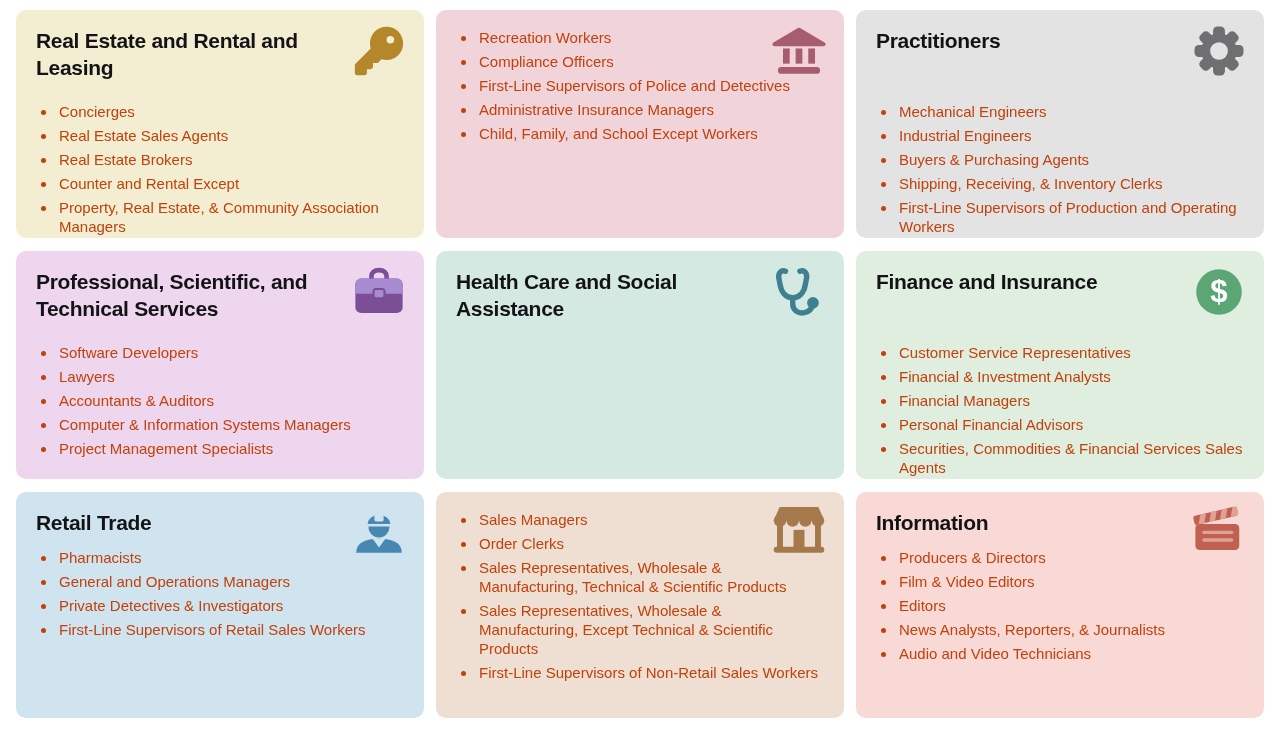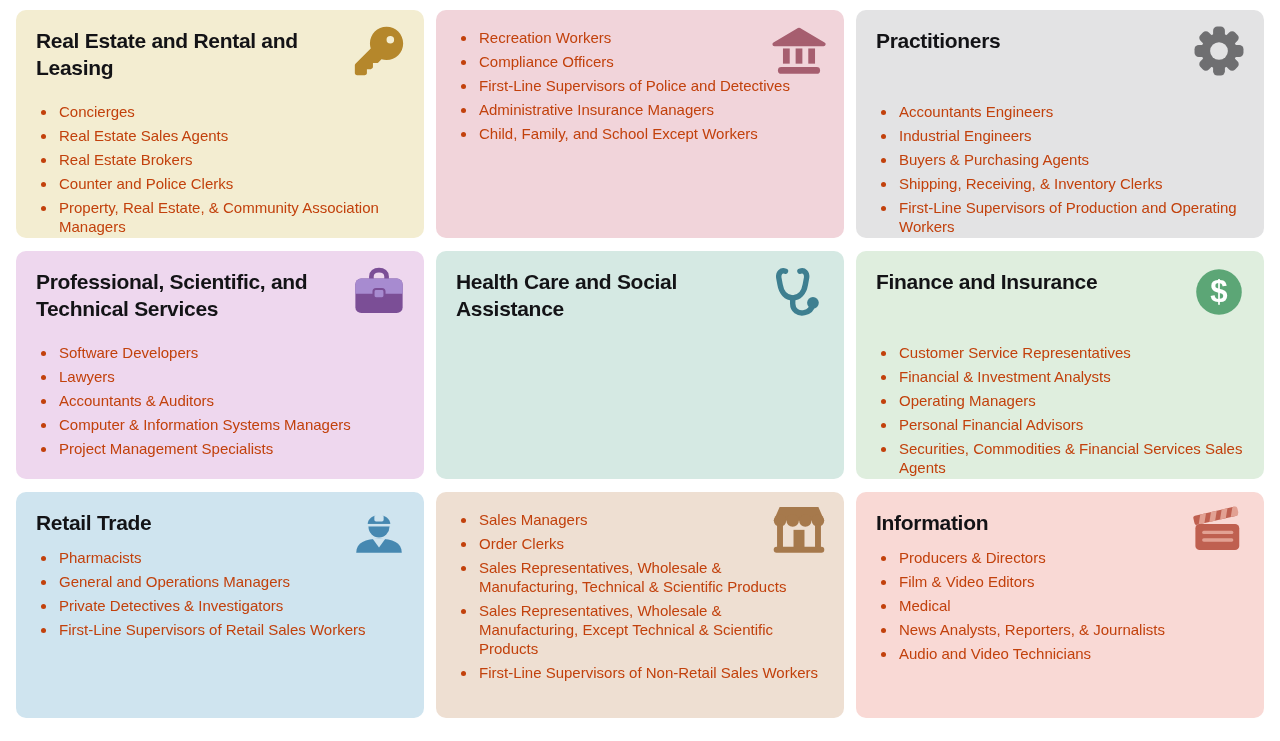--- a/index.html
+++ b/index.html
@@ -65,21 +65,21 @@
     </div>
     <span class="icon">
       <svg viewBox="-30 -30 572 572" aria-hidden="true">
           <path fill="var(--accent)" fill-rule="evenodd" d="M336 352c97.2 0 176-78.8 176-176S433.2 0 336 0S160 78.8 160 176c0 18.7 2.9 36.8 8.3 53.7L7 391c-4.5 4.5-7 10.6-7 17v80c0 13.3 10.7 24 24 24h80c13.3 0 24-10.7 24-24V448h40c13.3 0 24-10.7 24-24V384h40c6.4 0 12.5-2.5 17-7l33.3-33.3c16.9 5.4 35 8.3 53.7 8.3zM376 96a40 40 0 1 1 0 80 40 40 0 1 1 0-80z"></path>
         </svg>
     </span>
     <ul>
       <li>Concierges</li>
       <li>Real Estate Sales Agents</li>
       <li>Real Estate Brokers</li>
-      <li>Counter and Police Clerks</li>
+      <li>Counter and Rental Except</li>
       <li>Property, Real Estate, &amp; Community Association Managers</li>
     </ul>
   </section>
 
   <section class="card row12" style="--card-bg: #f1d4da; --accent: #a65e6f; --accent2: #a65e6f;">
     <span class="icon">
       <svg viewBox="0 0 64 58" aria-hidden="true">
         <path d="M32 4 L61 21 H3 Z" fill="var(--accent)" stroke="var(--accent)" stroke-width="5" stroke-linejoin="round"></path>
         <rect x="13" y="26" width="8" height="18" fill="var(--accent)"></rect>
         <rect x="28" y="26" width="8" height="18" fill="var(--accent)"></rect>
@@ -106,21 +106,21 @@
           <rect x="25" y="3" width="14" height="58" rx="5"></rect>
           <rect x="25" y="3" width="14" height="58" rx="5" transform="rotate(45 32 32)"></rect>
           <rect x="25" y="3" width="14" height="58" rx="5" transform="rotate(90 32 32)"></rect>
           <rect x="25" y="3" width="14" height="58" rx="5" transform="rotate(135 32 32)"></rect>
           <circle cx="32" cy="32" r="21"></circle>
         </g>
         <circle cx="32" cy="32" r="10.5" fill="var(--card-bg)"></circle>
       </svg>
     </span>
     <ul>
-      <li>Accountants Engineers</li>
+      <li>Mechanical Engineers</li>
       <li>Industrial Engineers</li>
       <li>Buyers &amp; Purchasing Agents</li>
       <li>Shipping, Receiving, &amp; Inventory Clerks</li>
       <li>First-Line Supervisors of Production and Operating Workers</li>
     </ul>
   </section>
 
   <section class="card row12" style="--card-bg: #eed7ee; --accent: #7b4e96; --accent2: #a78bd0;">
     <div class="hdr">
       <h2>Professional, Scientific, and Technical Services</h2>
@@ -163,21 +163,21 @@
     </div>
     <span class="icon">
       <svg viewBox="0 0 64 64" aria-hidden="true">
         <circle cx="32" cy="32" r="27" fill="var(--accent)"></circle>
         <text x="32" y="44" text-anchor="middle" font-size="37" font-weight="bold" fill="#ffffff" font-family="'Liberation Sans',sans-serif">$</text>
       </svg>
     </span>
     <ul>
       <li>Customer Service Representatives</li>
       <li>Financial &amp; Investment Analysts</li>
-      <li>Operating Managers</li>
+      <li>Financial Managers</li>
       <li>Personal Financial Advisors</li>
       <li>Securities, Commodities &amp; Financial Services Sales Agents</li>
     </ul>
   </section>
 
   <section class="card row3" style="--card-bg: #cfe4ef; --accent: #4688b1; --accent2: #4688b1;">
     <div class="hdr">
       <h2>Retail Trade</h2>
     </div>
     <span class="icon">
@@ -237,19 +237,19 @@
           <path d="M51 13 h3 a2.5 2.5 0 0 1 2.5 2.5 v5 l-1.5 3.5 h-8.5 Z" fill="var(--accent2)"></path>
         </g>
         <rect x="4" y="23" width="52" height="31" rx="5" fill="var(--accent)"></rect>
         <rect x="12" y="31" width="37" height="4" rx="2" fill="var(--accent2)"></rect>
         <rect x="12" y="40" width="37" height="4" rx="2" fill="var(--accent2)"></rect>
       </svg>
     </span>
     <ul>
       <li>Producers &amp; Directors</li>
       <li>Film &amp; Video Editors</li>
-      <li>Medical</li>
+      <li>Editors</li>
       <li>News Analysts, Reporters, &amp; Journalists</li>
       <li>Audio and Video Technicians</li>
     </ul>
   </section>
 
 </div>
 
 </body></html>

